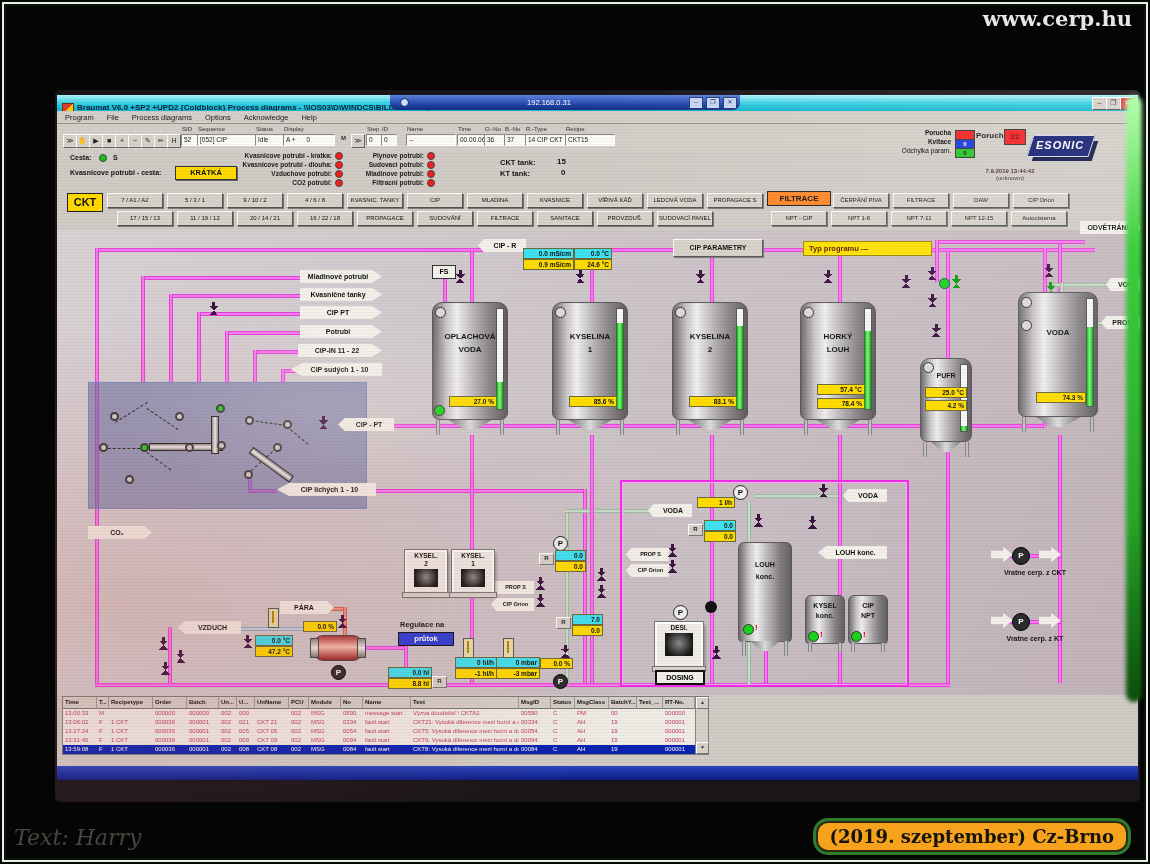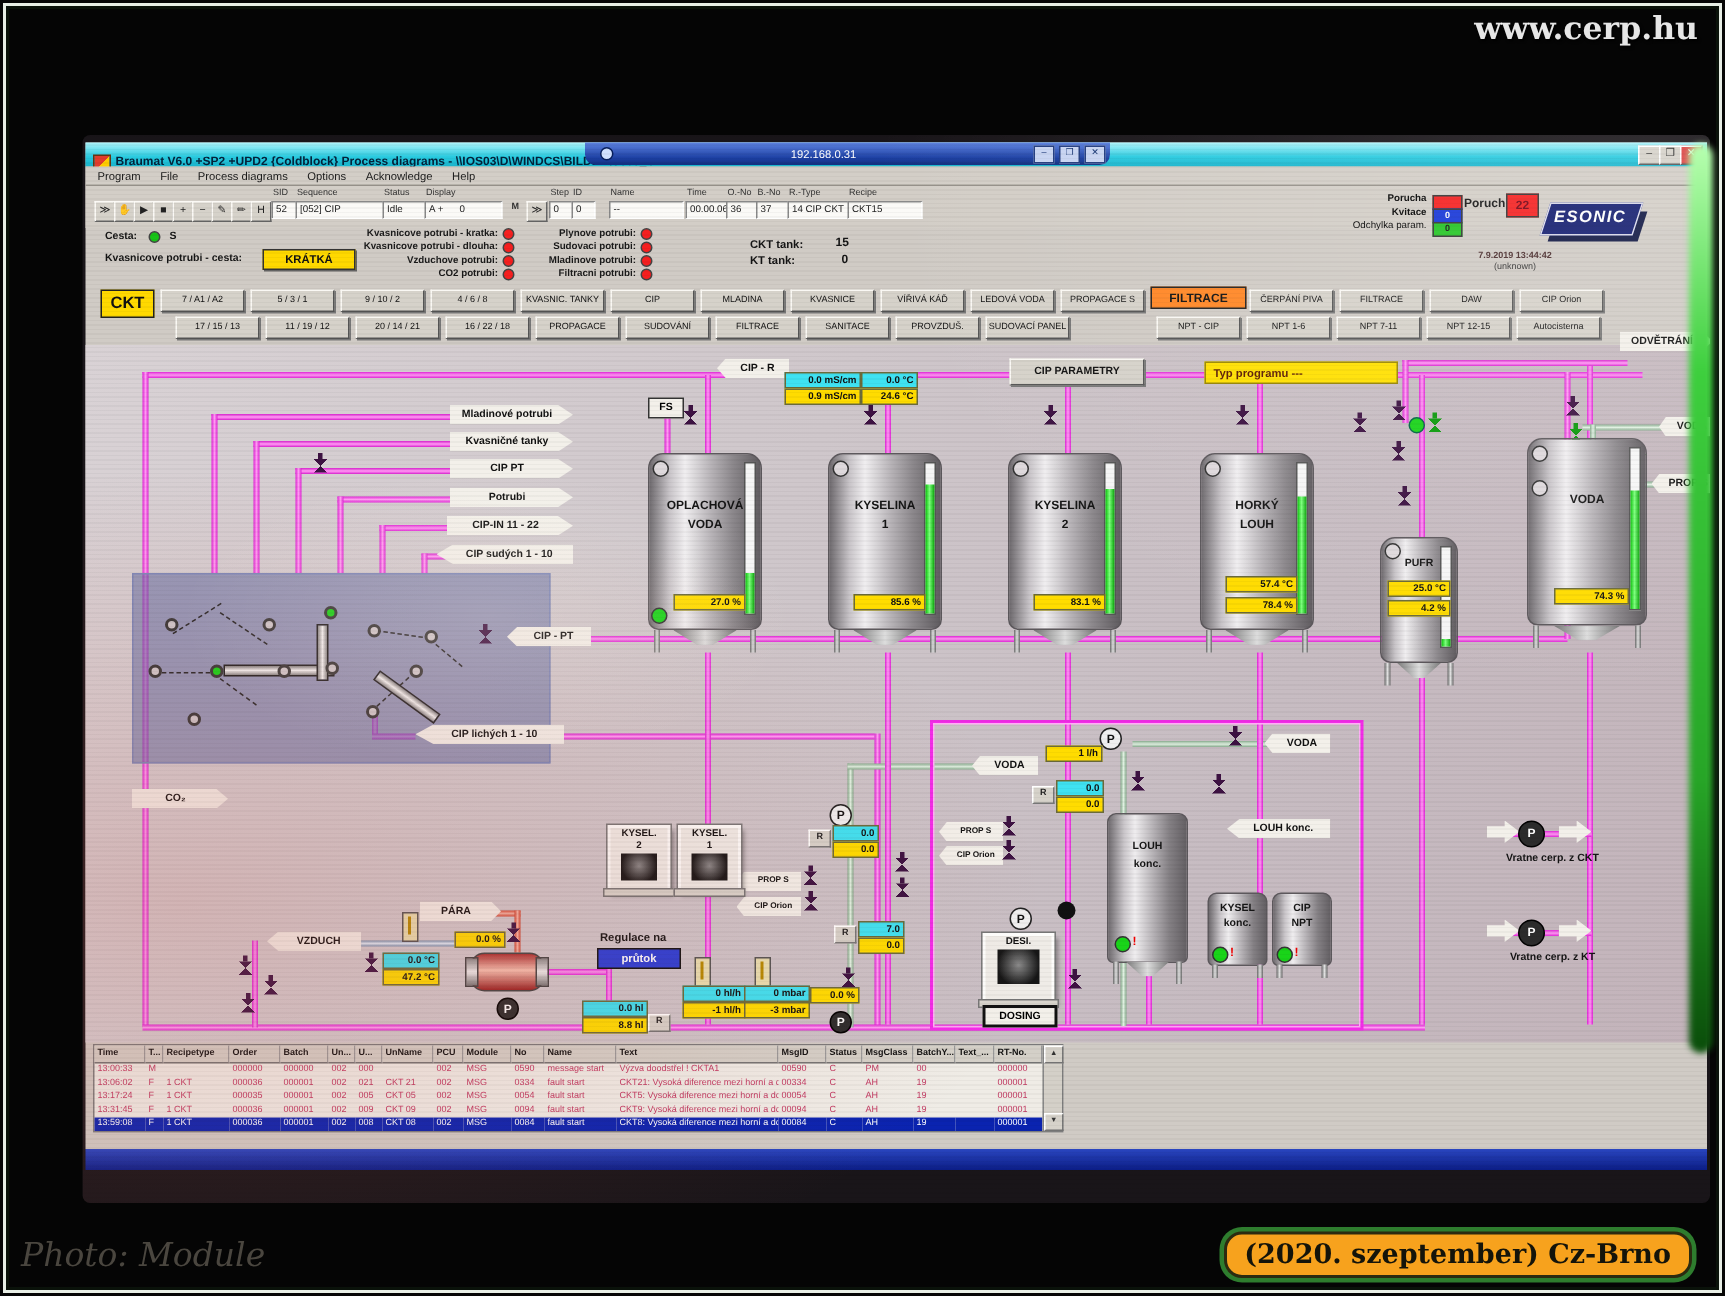--- a/index.html
+++ b/index.html
@@ -754,15 +754,15 @@
         <div class="sbtn" style="top:0;">▲</div>
         <div class="sbtn" style="bottom:0;">▼</div>
       </div>
     </div>
 
     <div class="taskbar"></div>
     <div class="tint"></div>
   </div>
 
   <div class="green-edge"></div>
-  <div class="credit">Photo: Module</div>
-  <div class="badge">(2020. szeptember) Cz-Brno</div>
+  <div class="credit">Text: Harry</div>
+  <div class="badge">(2019. szeptember) Cz-Brno</div>
 </div>
 
 </body></html>

